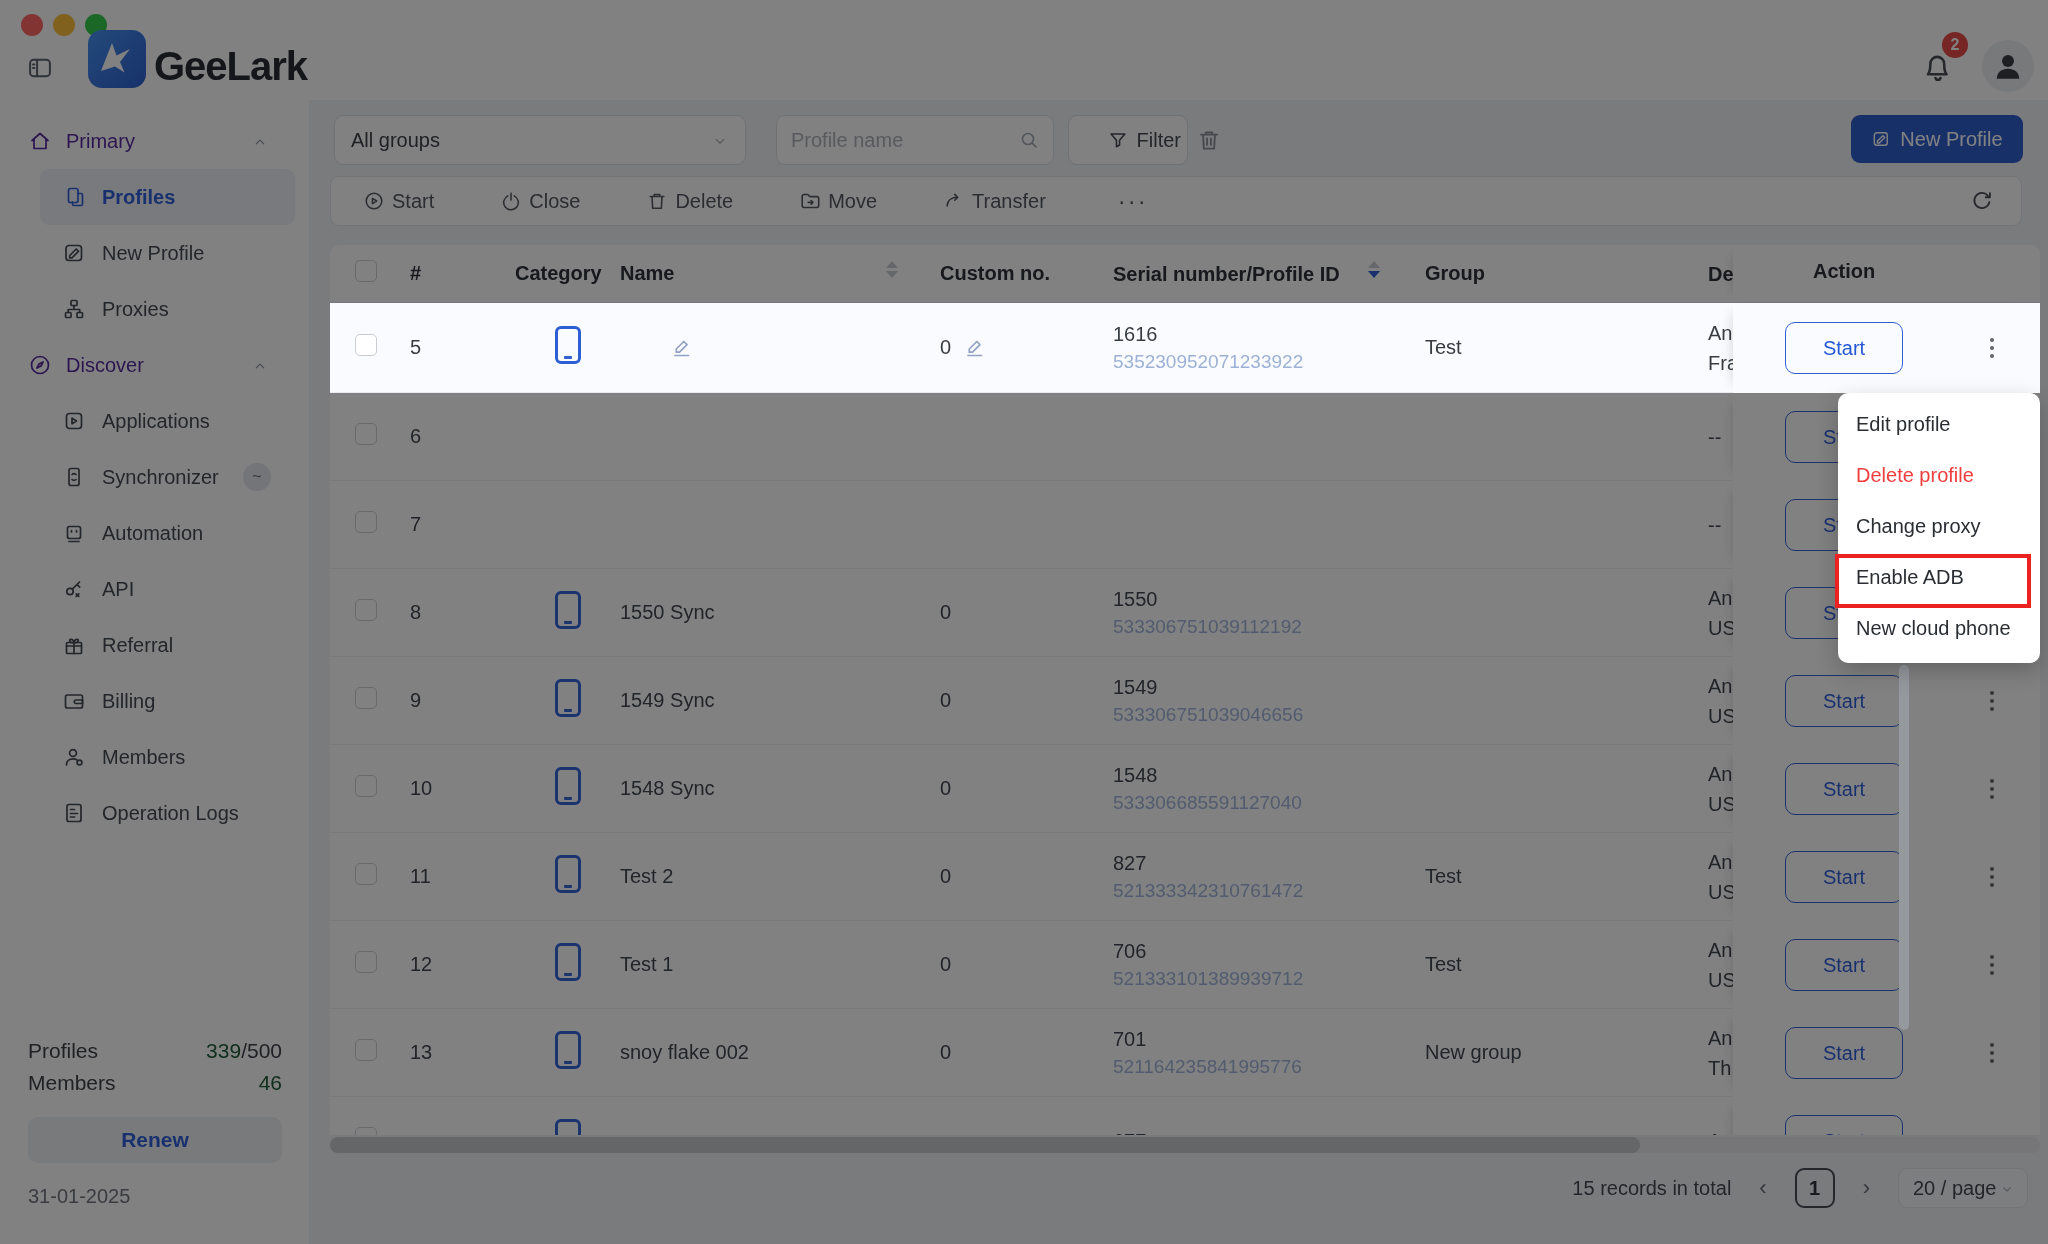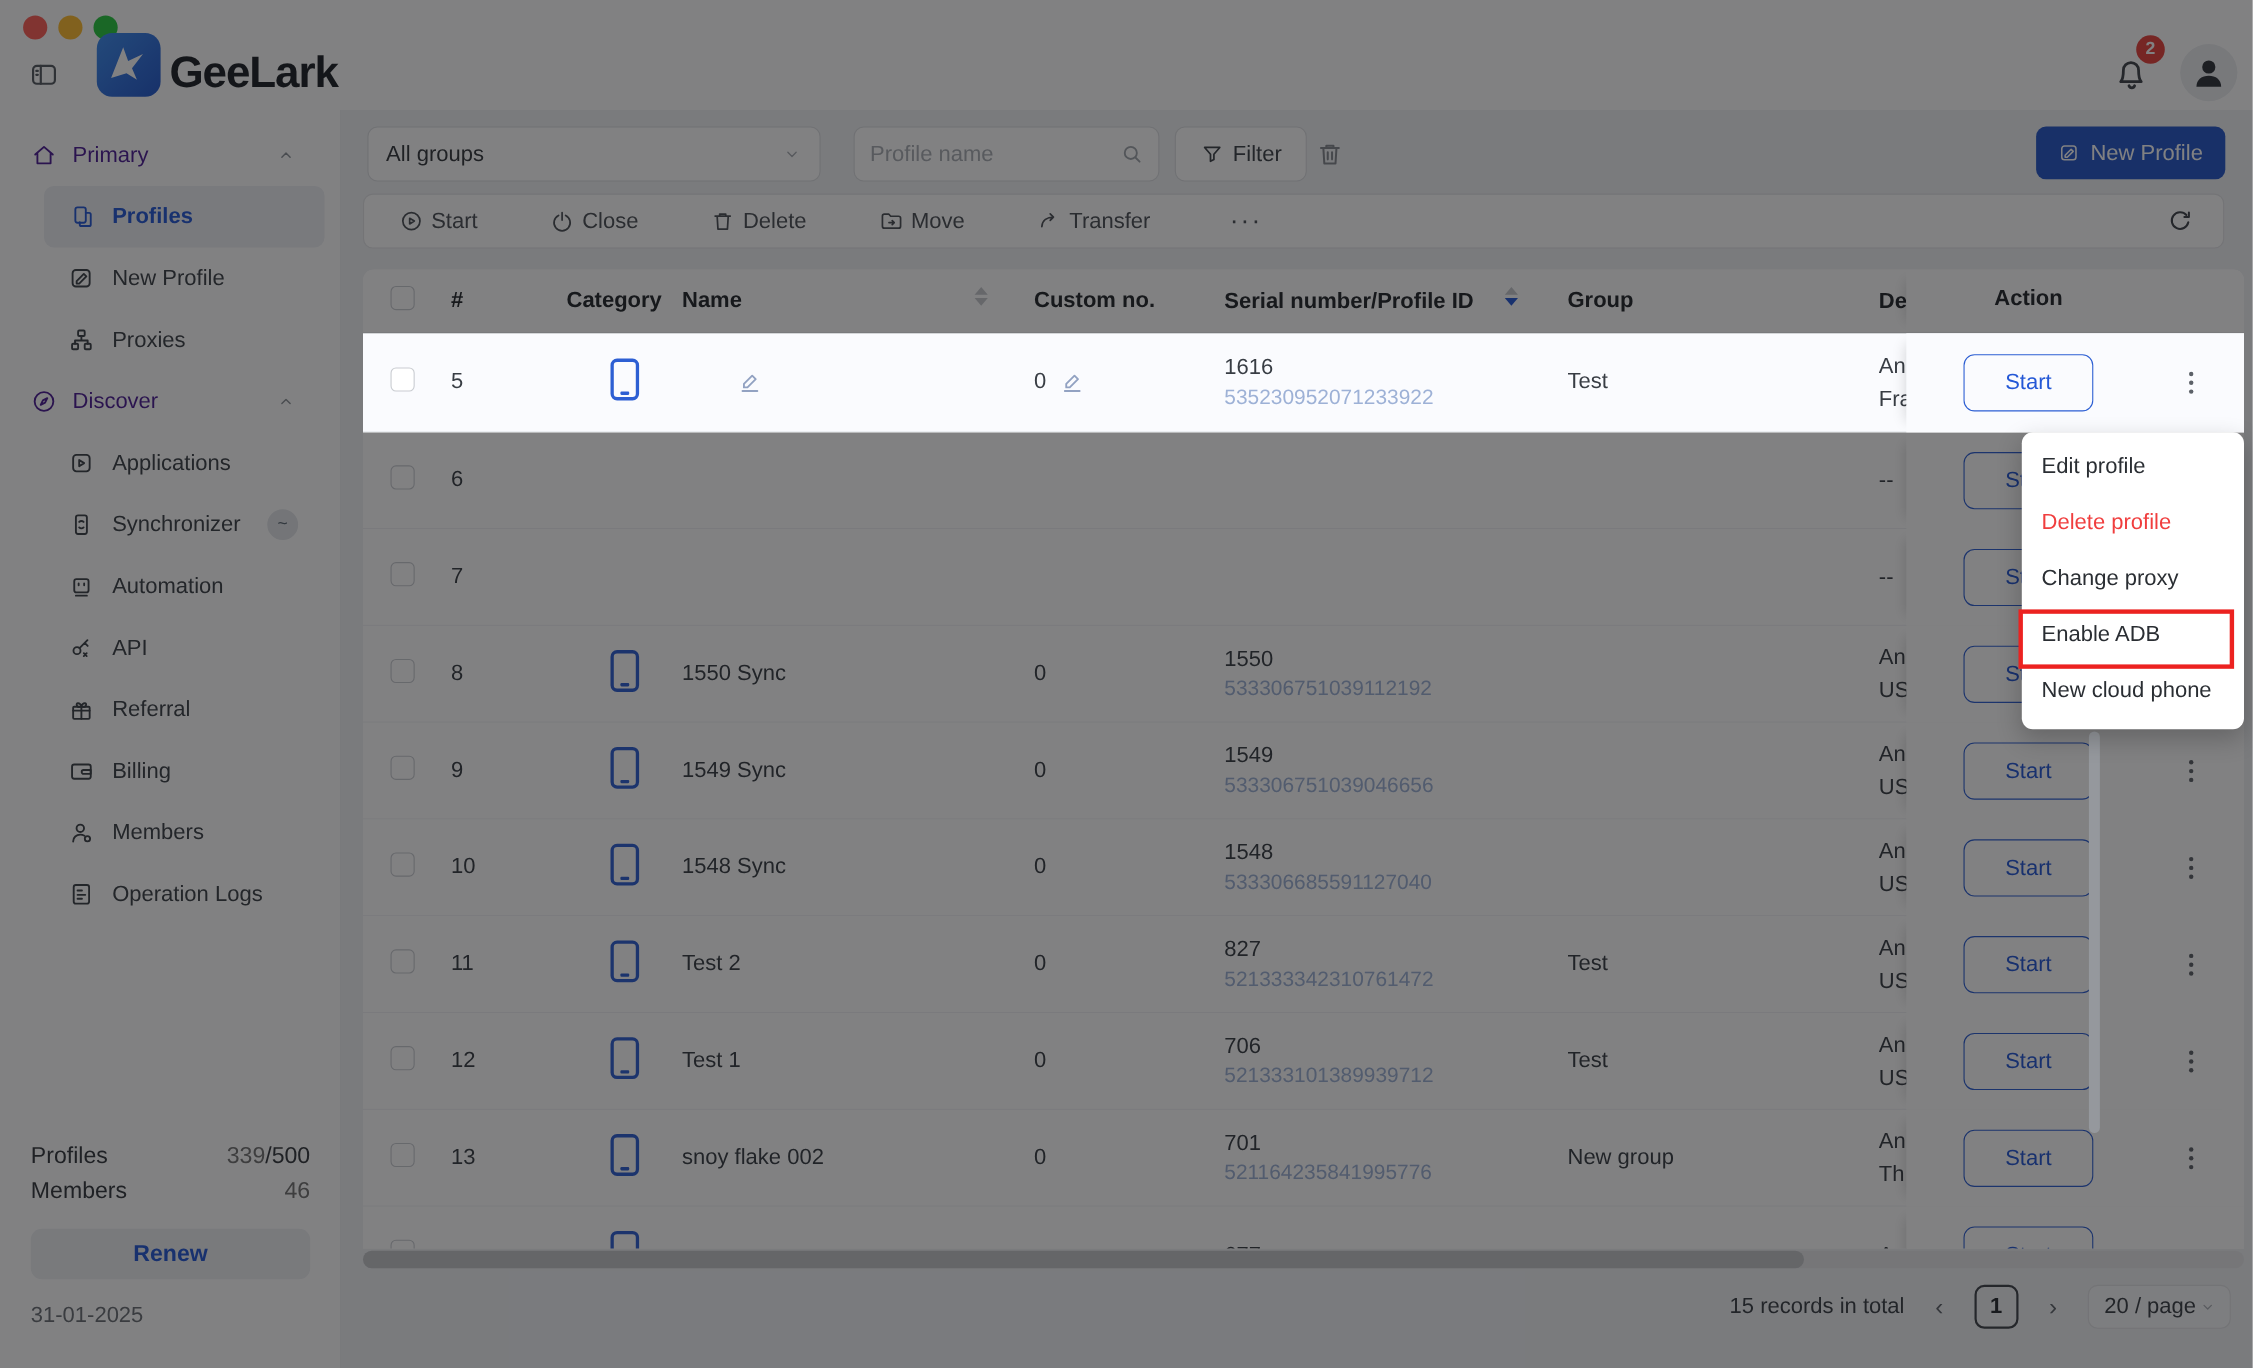--- a/index.html
+++ b/index.html
@@ -25,37 +25,37 @@
   .nav-sec .chev{position:absolute;right:40px;color:#8a9096;}
   .nav-item{height:56px;margin:0 14px 0 40px;border-radius:9px;display:flex;align-items:center;padding-left:22px;
     color:#3c4147;font-size:20px;position:relative;}
   .nav-item .lbl{margin-left:16px;}
   .nav-item.active{background:#eef0f4;color:#2458d6;font-weight:700;}
   .nav-ic{width:24px;height:24px;flex:0 0 24px;}
   .sync-badge{position:absolute;right:24px;width:28px;height:28px;border-radius:50%;background:#e3e6ea;
     color:#717820;display:flex;align-items:center;justify-content:center;font-size:16px;color:#5d6a74;}
   .usage{position:absolute;left:28px;bottom:36px;width:254px;font-size:21px;color:#34383d;}
   .usage-row{display:flex;justify-content:space-between;margin-bottom:8px;}
-  .blue{color:#737373;}
+  .blue{color:#14532d;}
   .renew{margin-top:14px;width:100%;height:46px;border:none;border-radius:10px;background:#eef0f3;
     color:#2458d6;font-size:21px;font-weight:700;font-family:inherit;}
   .expiry{margin-top:22px;color:#6b7076;font-size:20px;}
 
   
   .main{position:absolute;left:310px;top:100px;width:1738px;height:1144px;background:#f0f2f5;}
   .ctrl{position:absolute;top:15px;height:50px;background:#fff;border:1px solid #dcdee1;border-radius:9px;
     font-size:20px;color:#33373c;display:flex;align-items:center;}
   .select-groups{left:24px;width:412px;padding-left:16px;}
   .select-groups .chev{position:absolute;right:16px;color:#a9aeb4;}
   .search-box{left:466px;width:278px;}
   .search-box input{border:none;outline:none;background:transparent;font-family:inherit;font-size:20px;
     padding:0 44px 0 14px;width:100%;color:#33373c;}
   .search-box input::placeholder{color:#a9aeb4;}
   .search-ic{position:absolute;right:12px;color:#a0a5ab;}
-  .filter-btn{left:758px;width:120px;justify-content:center;gap:8px;color:#3c4147;}
+  .filter-btn{left:758px;width:120px;justify-content:flex-end;gap:8px;color:#3c4147;}
   .trash-btn{position:absolute;left:886px;top:27px;color:#85898f;}
   .new-profile{position:absolute;left:1541px;top:15px;width:172px;height:48px;border:none;border-radius:9px;
     background:#2557c8;color:#fff;font-size:20px;font-family:inherit;display:flex;align-items:center;justify-content:center;gap:9px;}
 
   
   .actionbar{position:absolute;left:20px;top:76px;width:1692px;height:50px;background:#fff;border:1px solid #e3e4e7;
     border-radius:9px;display:flex;align-items:center;padding-left:32px;gap:66px;}
   .ab-btn{display:flex;align-items:center;gap:7px;font-size:20px;color:#4b5056;background:none;border:none;font-family:inherit;padding:0;}
   .ab-more{font-size:24px;letter-spacing:2px;color:#4b5056;background:none;border:none;}
   .refresh{position:absolute;right:26px;color:#3f444a;}

